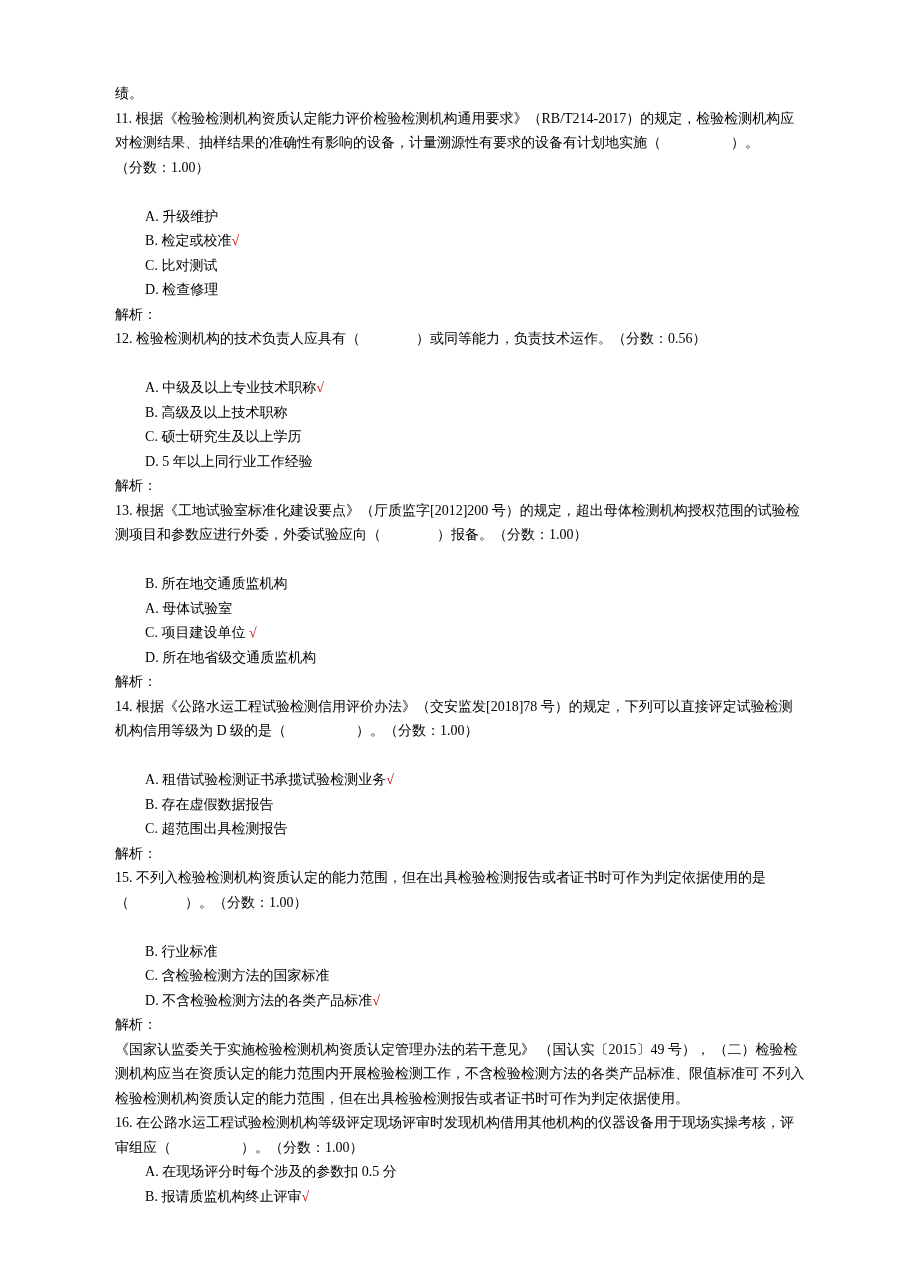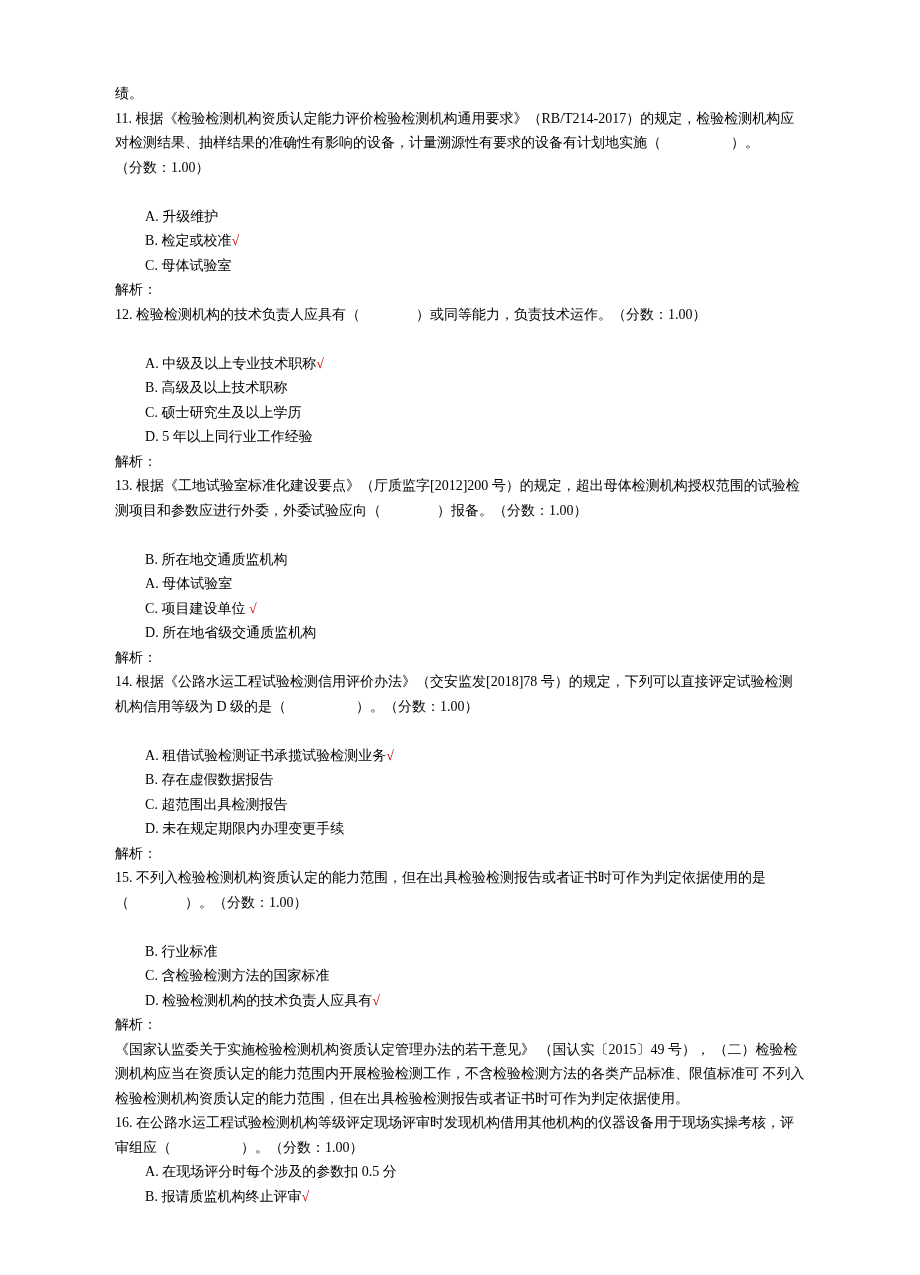--- a/index.html
+++ b/index.html
@@ -32,53 +32,53 @@
 
 <div class="page">
 
   <div class="line">绩。</div>
 
   <div class="line">11. 根据《检验检测机构资质认定能力评价检验检测机构通用要求》（RB/T214-2017）的规定，检验检测机构应对检测结果、抽样结果的准确性有影响的设备，计量溯源性有要求的设备有计划地实施（　　　　　）。</div>
   <div class="line">（分数：1.00）</div>
   <div style="height:1.75em"></div>
   <div class="opt">A. 升级维护</div>
   <div class="opt"><span>B. 检定或校准</span><span class="mark">√</span></div>
-  <div class="opt">C. 母体试验室</div>
+  <div class="opt">C. 比对测试</div>
+  <div class="opt">D. 检查修理</div>
   <div class="line">解析：</div>
 
-  <div class="line">12. 检验检测机构的技术负责人应具有（　　　　）或同等能力，负责技术运作。（分数：1.00）</div>
+  <div class="line">12. 检验检测机构的技术负责人应具有（　　　　）或同等能力，负责技术运作。（分数：0.56）</div>
   <div style="height:1.75em"></div>
   <div class="opt"><span>A. 中级及以上专业技术职称</span><span class="mark">√</span></div>
   <div class="opt">B. 高级及以上技术职称</div>
   <div class="opt">C. 硕士研究生及以上学历</div>
   <div class="opt">D. 5 年以上同行业工作经验</div>
   <div class="line">解析：</div>
 
   <div class="line">13. 根据《工地试验室标准化建设要点》（厅质监字[2012]200 号）的规定，超出母体检测机构授权范围的试验检测项目和参数应进行外委，外委试验应向（　　　　）报备。（分数：1.00）</div>
   <div style="height:1.75em"></div>
   <div class="opt">B. 所在地交通质监机构</div>
   <div class="opt">A. 母体试验室</div>
   <div class="opt"><span>C. 项目建设单位 </span><span class="mark">√</span></div>
   <div class="opt">D. 所在地省级交通质监机构</div>
   <div class="line">解析：</div>
 
   <div class="line">14. 根据《公路水运工程试验检测信用评价办法》（交安监发[2018]78 号）的规定，下列可以直接评定试验检测机构信用等级为 D 级的是（　　　　　）。（分数：1.00）</div>
   <div style="height:1.75em"></div>
   <div class="opt"><span>A. 租借试验检测证书承揽试验检测业务</span><span class="mark">√</span></div>
   <div class="opt">B. 存在虚假数据报告</div>
   <div class="opt">C. 超范围出具检测报告</div>
-  <div class="opt">D. 未在规定期限内办理变更手续</div>
   <div class="line">解析：</div>
 
   <div class="line">15. 不列入检验检测机构资质认定的能力范围，但在出具检验检测报告或者证书时可作为判定依据使用的是</div>
   <div class="line">（　　　　）。（分数：1.00）</div>
   <div style="height:1.75em"></div>
   <div class="opt">B. 行业标准</div>
   <div class="opt">C. 含检验检测方法的国家标准</div>
-  <div class="opt"><span>D. 检验检测机构的技术负责人应具有</span><span class="mark">√</span></div>
+  <div class="opt"><span>D. 不含检验检测方法的各类产品标准</span><span class="mark">√</span></div>
   <div class="line">解析：</div>
   <div class="line">《国家认监委关于实施检验检测机构资质认定管理办法的若干意见》 （国认实〔2015〕49 号）， （二）检验检 测机构应当在资质认定的能力范围内开展检验检测工作，不含检验检测方法的各类产品标准、限值标准可 不列入检验检测机构资质认定的能力范围，但在出具检验检测报告或者证书时可作为判定依据使用。</div>
 
   <div class="line">16. 在公路水运工程试验检测机构等级评定现场评审时发现机构借用其他机构的仪器设备用于现场实操考核，评审组应（　　　　　）。（分数：1.00）</div>
   <div class="opt">A. 在现场评分时每个涉及的参数扣 0.5 分</div>
   <div class="opt"><span>B. 报请质监机构终止评审</span><span class="mark">√</span></div>
 
 </div>
 
 </body></html>

